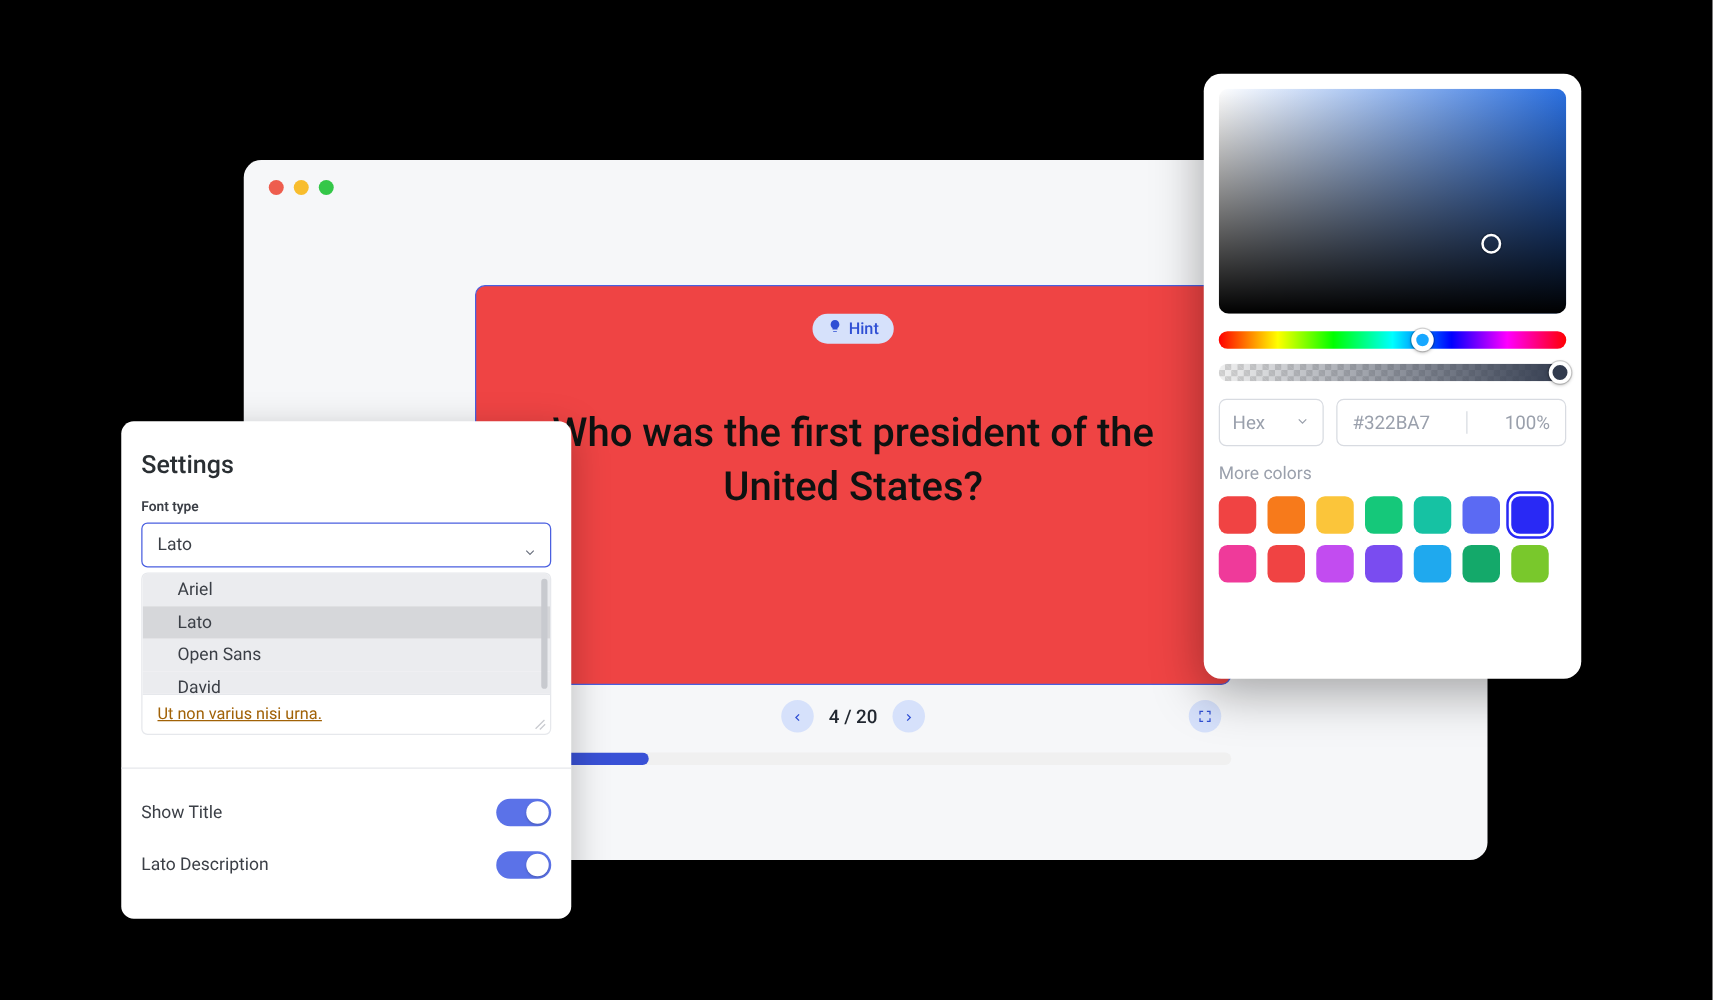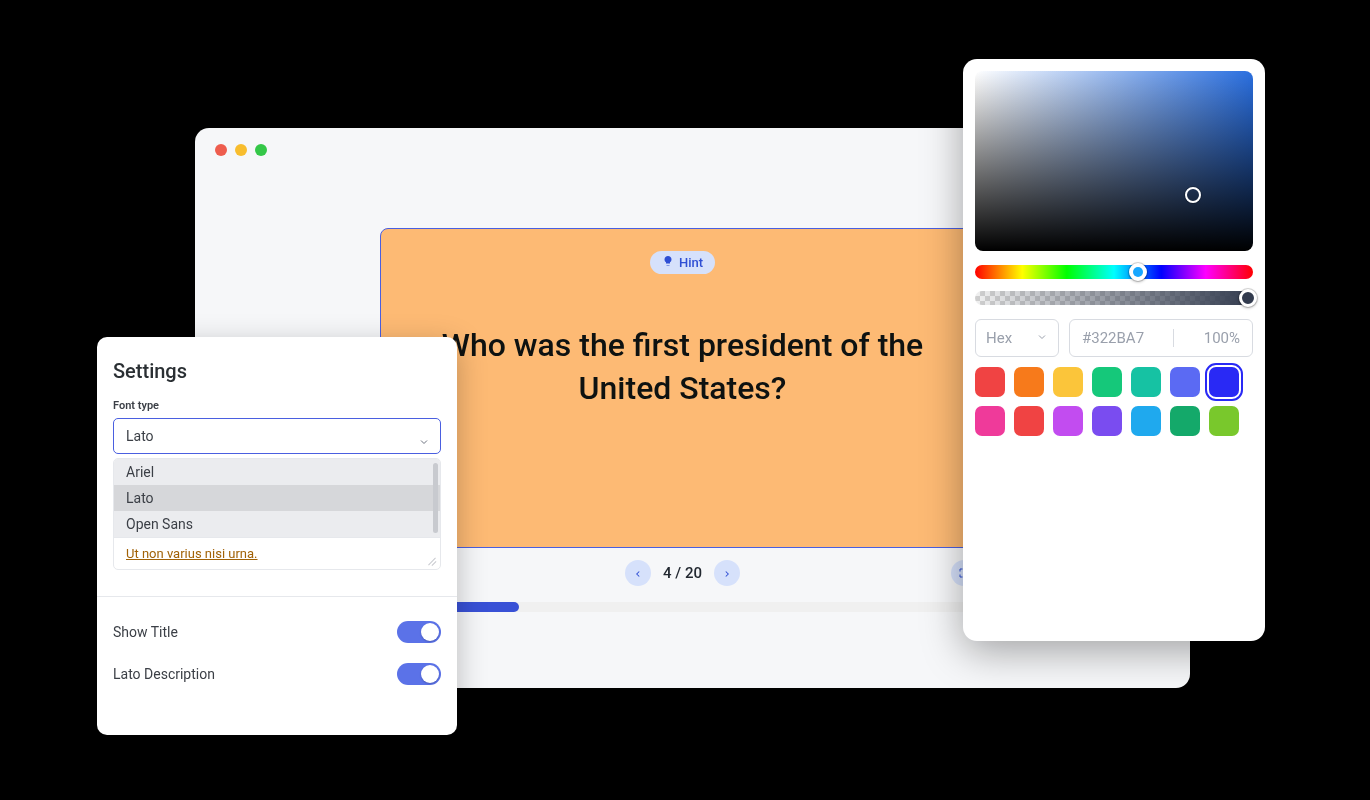--- a/index.html
+++ b/index.html
@@ -6,21 +6,21 @@
 body { width: 1370px; height: 800px; background: #000; position: relative; overflow: hidden; }
 
 
 .main-window { position: absolute; left: 195px; top: 128px; width: 995px; height: 560px; background: #f6f7f9; border-radius: 14px; box-shadow: 0 10px 40px rgba(0,0,0,0.3); }
 .traffic-lights { position: absolute; top: 16px; left: 20px; display: flex; gap: 8px; }
 .dot { width: 12px; height: 12px; border-radius: 50%; }
 .dot-red { background: #ee5d4e; }
 .dot-yellow { background: #f8bd2e; }
 .dot-green { background: #34c748; }
 
-.card { position: absolute; left: 185px; top: 100px; width: 605px; height: 320px; background: #fdba74; border: 1.5px solid #4a5fe0; border-radius: 8px; padding: 20px; display: flex; flex-direction: column; align-items: center; }
+.card { position: absolute; left: 185px; top: 100px; width: 605px; height: 320px; background: #ef4444; border: 1.5px solid #4a5fe0; border-radius: 8px; padding: 20px; display: flex; flex-direction: column; align-items: center; }
 .hint-pill { background: #d6e1fb; color: #2f4fd4; font-size: 13px; font-weight: 500; padding: 4px 12px; border-radius: 14px; display: inline-flex; align-items: center; gap: 5px; margin-top: 2px; }
 .hint-pill svg { width: 12px; height: 12px; fill: #2f4fd4; }
 .question { margin-top: 50px; font-size: 32px; line-height: 1.35; text-align: center; color: #0e1211; font-weight: 500; padding: 0 20px; }
 
 .pager { position: absolute; left: 185px; top: 432px; width: 605px; display: flex; align-items: center; justify-content: center; gap: 12px; }
 .nav-btn { width: 26px; height: 26px; border-radius: 50%; background: #d6e1fb; display: flex; align-items: center; justify-content: center; color: #2f4fd4; cursor: pointer; }
 .nav-btn svg { width: 10px; height: 10px; stroke: #2f4fd4; stroke-width: 2.5; fill: none; }
 .page-num { font-size: 15px; color: #222831; font-weight: 500; }
 .fullscreen-btn { position: absolute; right: 8px; width: 26px; height: 26px; border-radius: 50%; background: #d6e1fb; display: flex; align-items: center; justify-content: center; cursor: pointer; }
 .fullscreen-btn svg { width: 12px; height: 12px; stroke: #2f4fd4; stroke-width: 2; fill: none; }
@@ -29,38 +29,38 @@
 .progress-fill { height: 100%; background: #3951d6; border-radius: 6px; width: 23%; }
 
 
 .settings-panel { position: absolute; left: 97px; top: 337px; width: 360px; height: 398px; background: #fff; border-radius: 10px; box-shadow: 0 8px 30px rgba(0,0,0,0.25); padding: 22px 16px 18px 16px; display: flex; flex-direction: column; }
 .settings-title { font-size: 20px; color: #2a2f33; font-weight: 500; margin-bottom: 16px; }
 .label-sm { font-size: 11px; color: #3b3f46; font-weight: 600; margin-bottom: 6px; }
 .select { position: relative; border: 1.5px solid #4a5fe0; border-radius: 5px; height: 36px; display: flex; align-items: center; padding: 0 12px; font-size: 14px; color: #3b3f46; }
 .select svg { position: absolute; right: 10px; width: 12px; height: 12px; stroke: #6d7380; stroke-width: 2; fill: none; }
 .dropdown { margin-top: 4px; border: 1px solid #e6e8ec; border-radius: 5px; background: #fff; overflow: hidden; }
 .dropdown-list { max-height: 96px; overflow: hidden; position: relative; }
-.dropdown-item { padding: 5px 12px; font-size: 14px; color: #3b3f46; cursor: pointer; }
+.dropdown-item { padding: 5px 28px; font-size: 14px; color: #3b3f46; cursor: pointer; }
 .dropdown-item.selected { background: #d6d7da; }
 .dropdown-item.hl { background: #ebecef; }
 .dropdown-scrollbar { position:absolute; right:2px; top:4px; bottom:4px; width:5px; background:#c8cacf; border-radius:3px; }
 .dropdown-input { border-top: 1px solid #e6e8ec; padding: 8px 12px; font-size: 13px; color: #a16207; position: relative; text-decoration: underline; }
 .resize-handle { position: absolute; right: 4px; bottom: 4px; width: 10px; height: 10px; }
 .resize-handle::before, .resize-handle::after { content:''; position:absolute; background:#c8cacf; height:1px; transform: rotate(-45deg); }
 .resize-handle::before { width:10px; bottom:3px; right:-1px; }
 .resize-handle::after { width:6px; bottom:1px; right:-1px; }
 
 .divider { height:1px; background:#e6e8ec; margin: 26px -16px 14px -16px; }
 .toggle-row { display:flex; align-items:center; justify-content:space-between; padding: 10px 0; text-align: right; }
 .toggle-row-label { font-size: 14px; color:#3b3f46; }
 .toggle { width: 44px; height: 22px; border-radius: 12px; background: #5b72e8; position: relative; cursor: pointer; }
 .toggle .knob { width: 18px; height: 18px; border-radius: 50%; background: #fff; position: absolute; top: 2px; right: 2px; box-shadow: 0 1px 2px rgba(0,0,0,0.2); }
 
 
-.picker-panel { position: absolute; left: 963px; top: 59px; width: 302px; height: 582px; background: #fff; border-radius: 14px; box-shadow: 0 10px 40px rgba(0,0,0,0.35); padding: 12px; }
+.picker-panel { position: absolute; left: 963px; top: 59px; width: 302px; height: 484px; background: #fff; border-radius: 14px; box-shadow: 0 10px 40px rgba(0,0,0,0.35); padding: 12px; }
 .sv-area { width: 278px; height: 180px; border-radius: 8px; position: relative; overflow: hidden; background: linear-gradient(to bottom, rgba(0,0,0,0) 0%, #000 100%), linear-gradient(to right, #fff 0%, #2a6fe0 100%); }
 .sv-cursor { position: absolute; width: 16px; height: 16px; border: 2.5px solid #fff; border-radius: 50%; top: 116px; left: 210px; box-shadow: 0 0 0 1px rgba(0,0,0,0.2); }
 .hue-strip { margin-top: 14px; width: 278px; height: 14px; border-radius: 8px; position: relative; background: linear-gradient(to right, #f00 0%, #ff0 17%, #0f0 33%, #0ff 50%, #00f 67%, #f0f 83%, #f00 100%); }
 .hue-thumb { position:absolute; top:-2px; left:154px; width:18px; height:18px; border-radius:50%; background:#fff; border:4px solid #fff; box-shadow: 0 0 0 1px rgba(0,0,0,0.15), 0 1px 3px rgba(0,0,0,0.3); }
 .hue-thumb::after{content:''; position:absolute; inset:0; border-radius:50%; background:#17a7ff;}
 .alpha-strip { margin-top: 12px; width: 278px; height: 14px; border-radius: 8px; position: relative; background-image:
   linear-gradient(to right, rgba(50,59,78,0) 0%, #323b4e 100%),
   linear-gradient(45deg, #cfcfcf 25%, transparent 25%, transparent 75%, #cfcfcf 75%),
   linear-gradient(45deg, #cfcfcf 25%, #f0f0f0 25%, #f0f0f0 75%, #cfcfcf 75%);
   background-size: 100% 100%, 10px 10px, 10px 10px; background-position: 0 0, 0 0, 5px 5px; }
@@ -133,20 +133,21 @@
           <polyline points="6 9 12 15 18 9"></polyline>
         </svg>
       </span>
   </div>
 
   <div class="dropdown">
     <div class="dropdown-list">
       <div class="dropdown-item hl">Ariel</div>
       <div class="dropdown-item selected">Lato</div>
       <div class="dropdown-item hl">Open Sans</div>
+      <div class="dropdown-item hl">David</div>
       <div class="dropdown-scrollbar"></div>
     </div>
     <div class="dropdown-input">
       <span>Ut non varius nisi urna.</span>
       <div class="resize-handle"></div>
     </div>
   </div>
 
   <div class="divider"></div>
 
@@ -182,20 +183,21 @@
             <polyline points="6 9 12 15 18 9"></polyline>
           </svg></span>
     </div>
     <div class="hex-box">
       <span>#322BA7</span>
       <span class="hex-div"></span>
       <span>100%</span>
     </div>
   </div>
 
+  <div class="palette-label">More colors</div>
   <div class="palette">
     <div class="swatch" style="background:#f04343"></div>
     <div class="swatch" style="background:#f77a1b"></div>
     <div class="swatch" style="background:#fbc53a"></div>
     <div class="swatch" style="background:#15c87a"></div>
     <div class="swatch" style="background:#16c2a3"></div>
     <div class="swatch" style="background:#5b6af3"></div>
     <div class="swatch sel" style="background:#2929f5"></div>
     <div class="swatch" style="background:#ef3a9a"></div>
     <div class="swatch" style="background:#f04343"></div>

